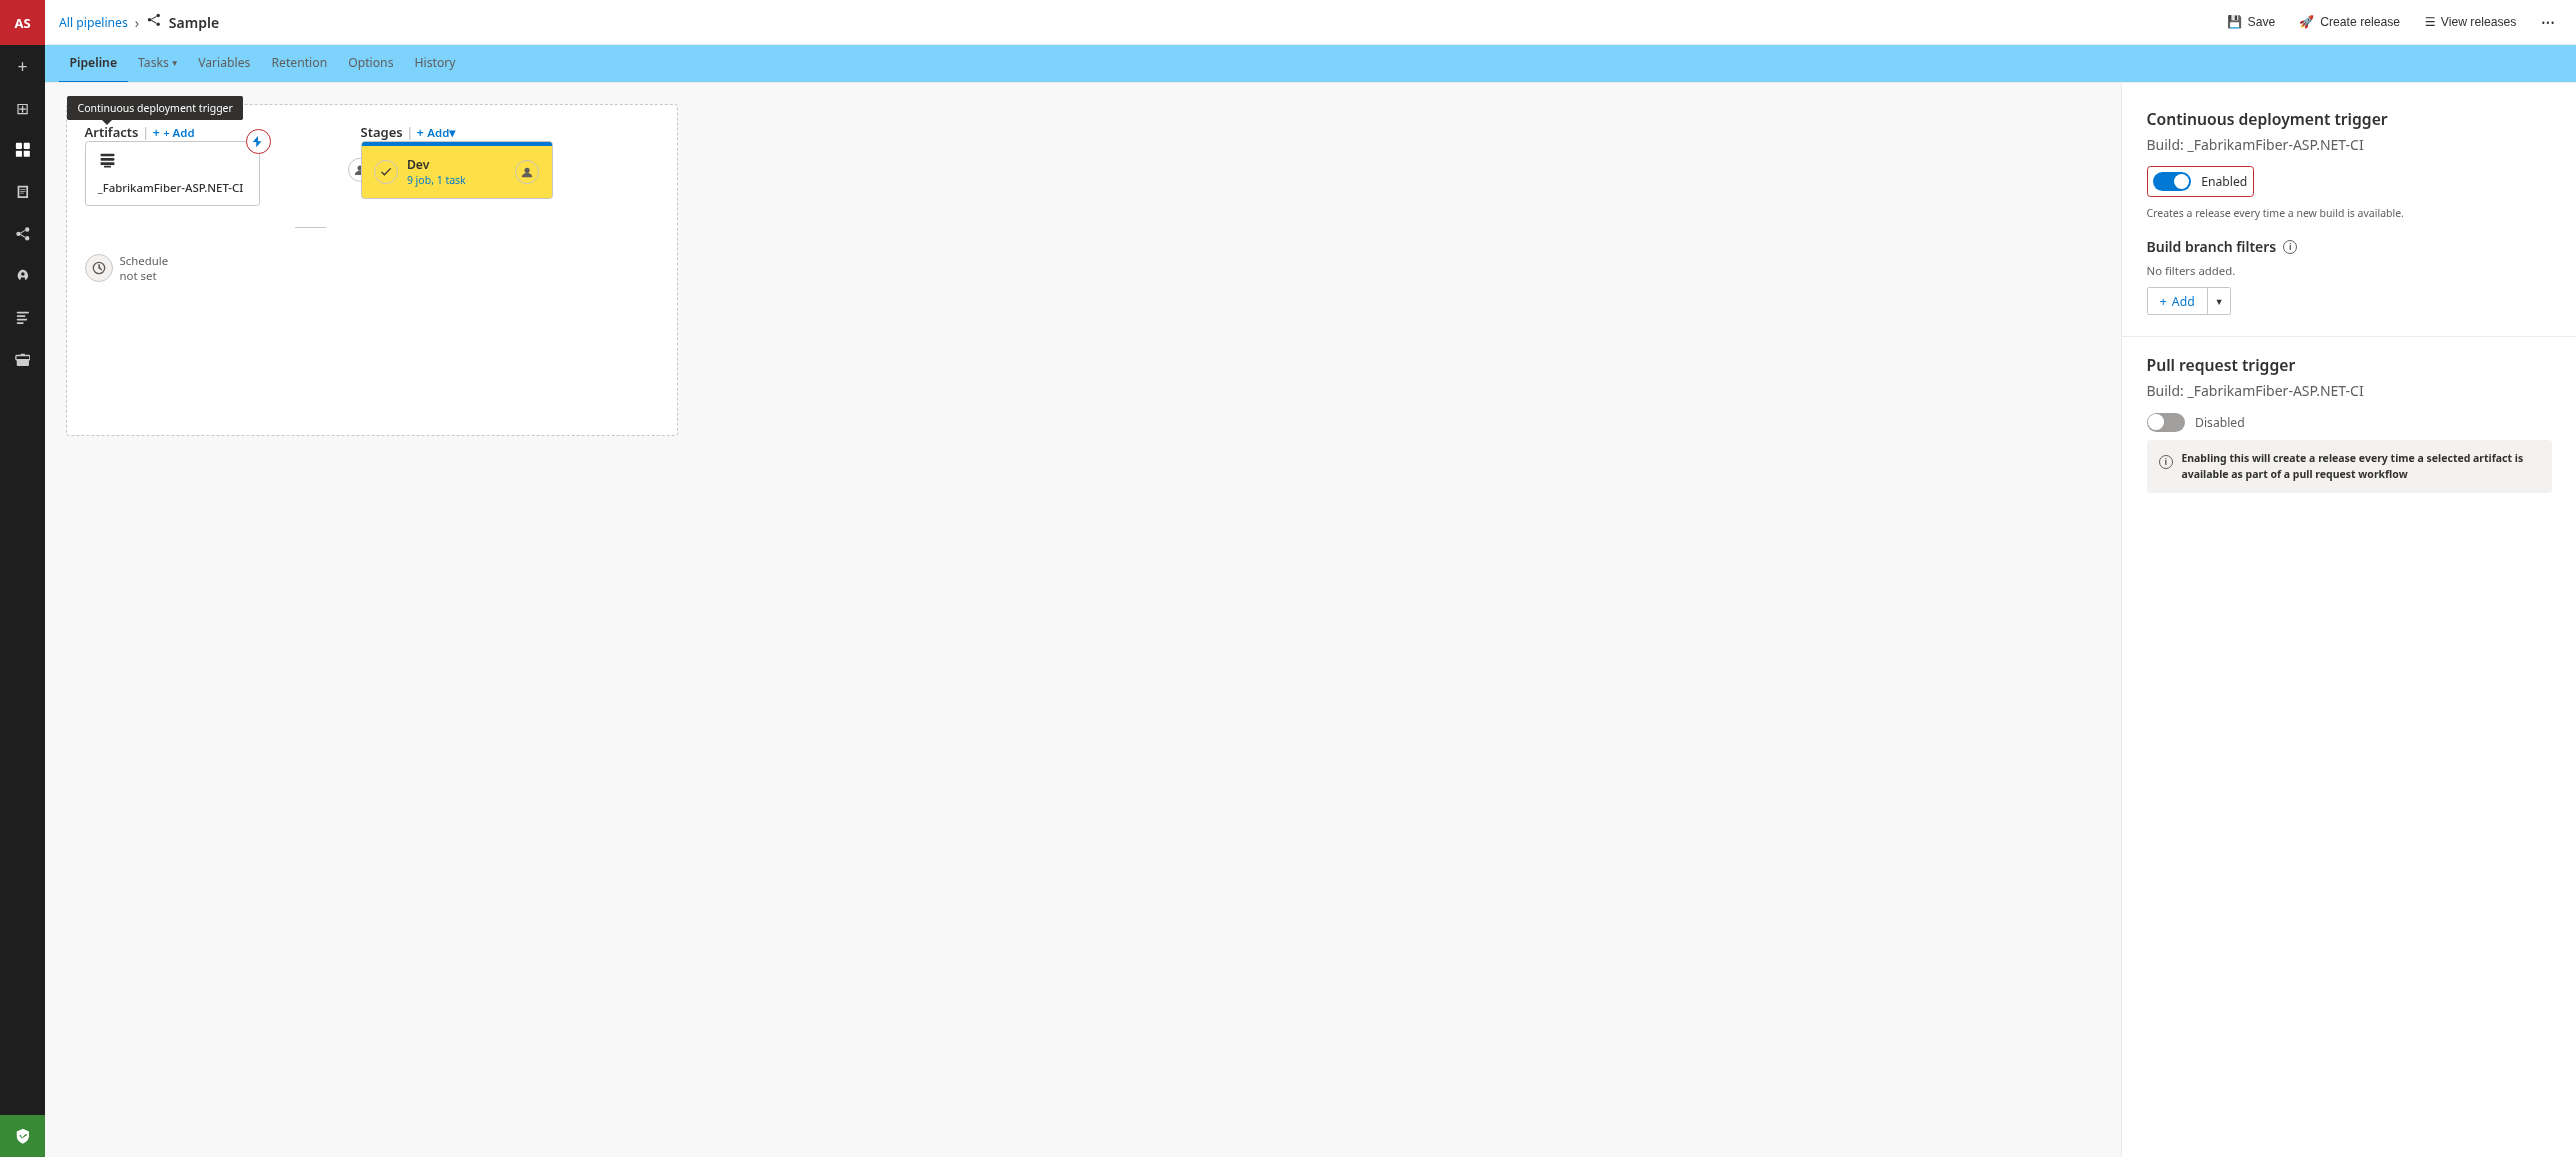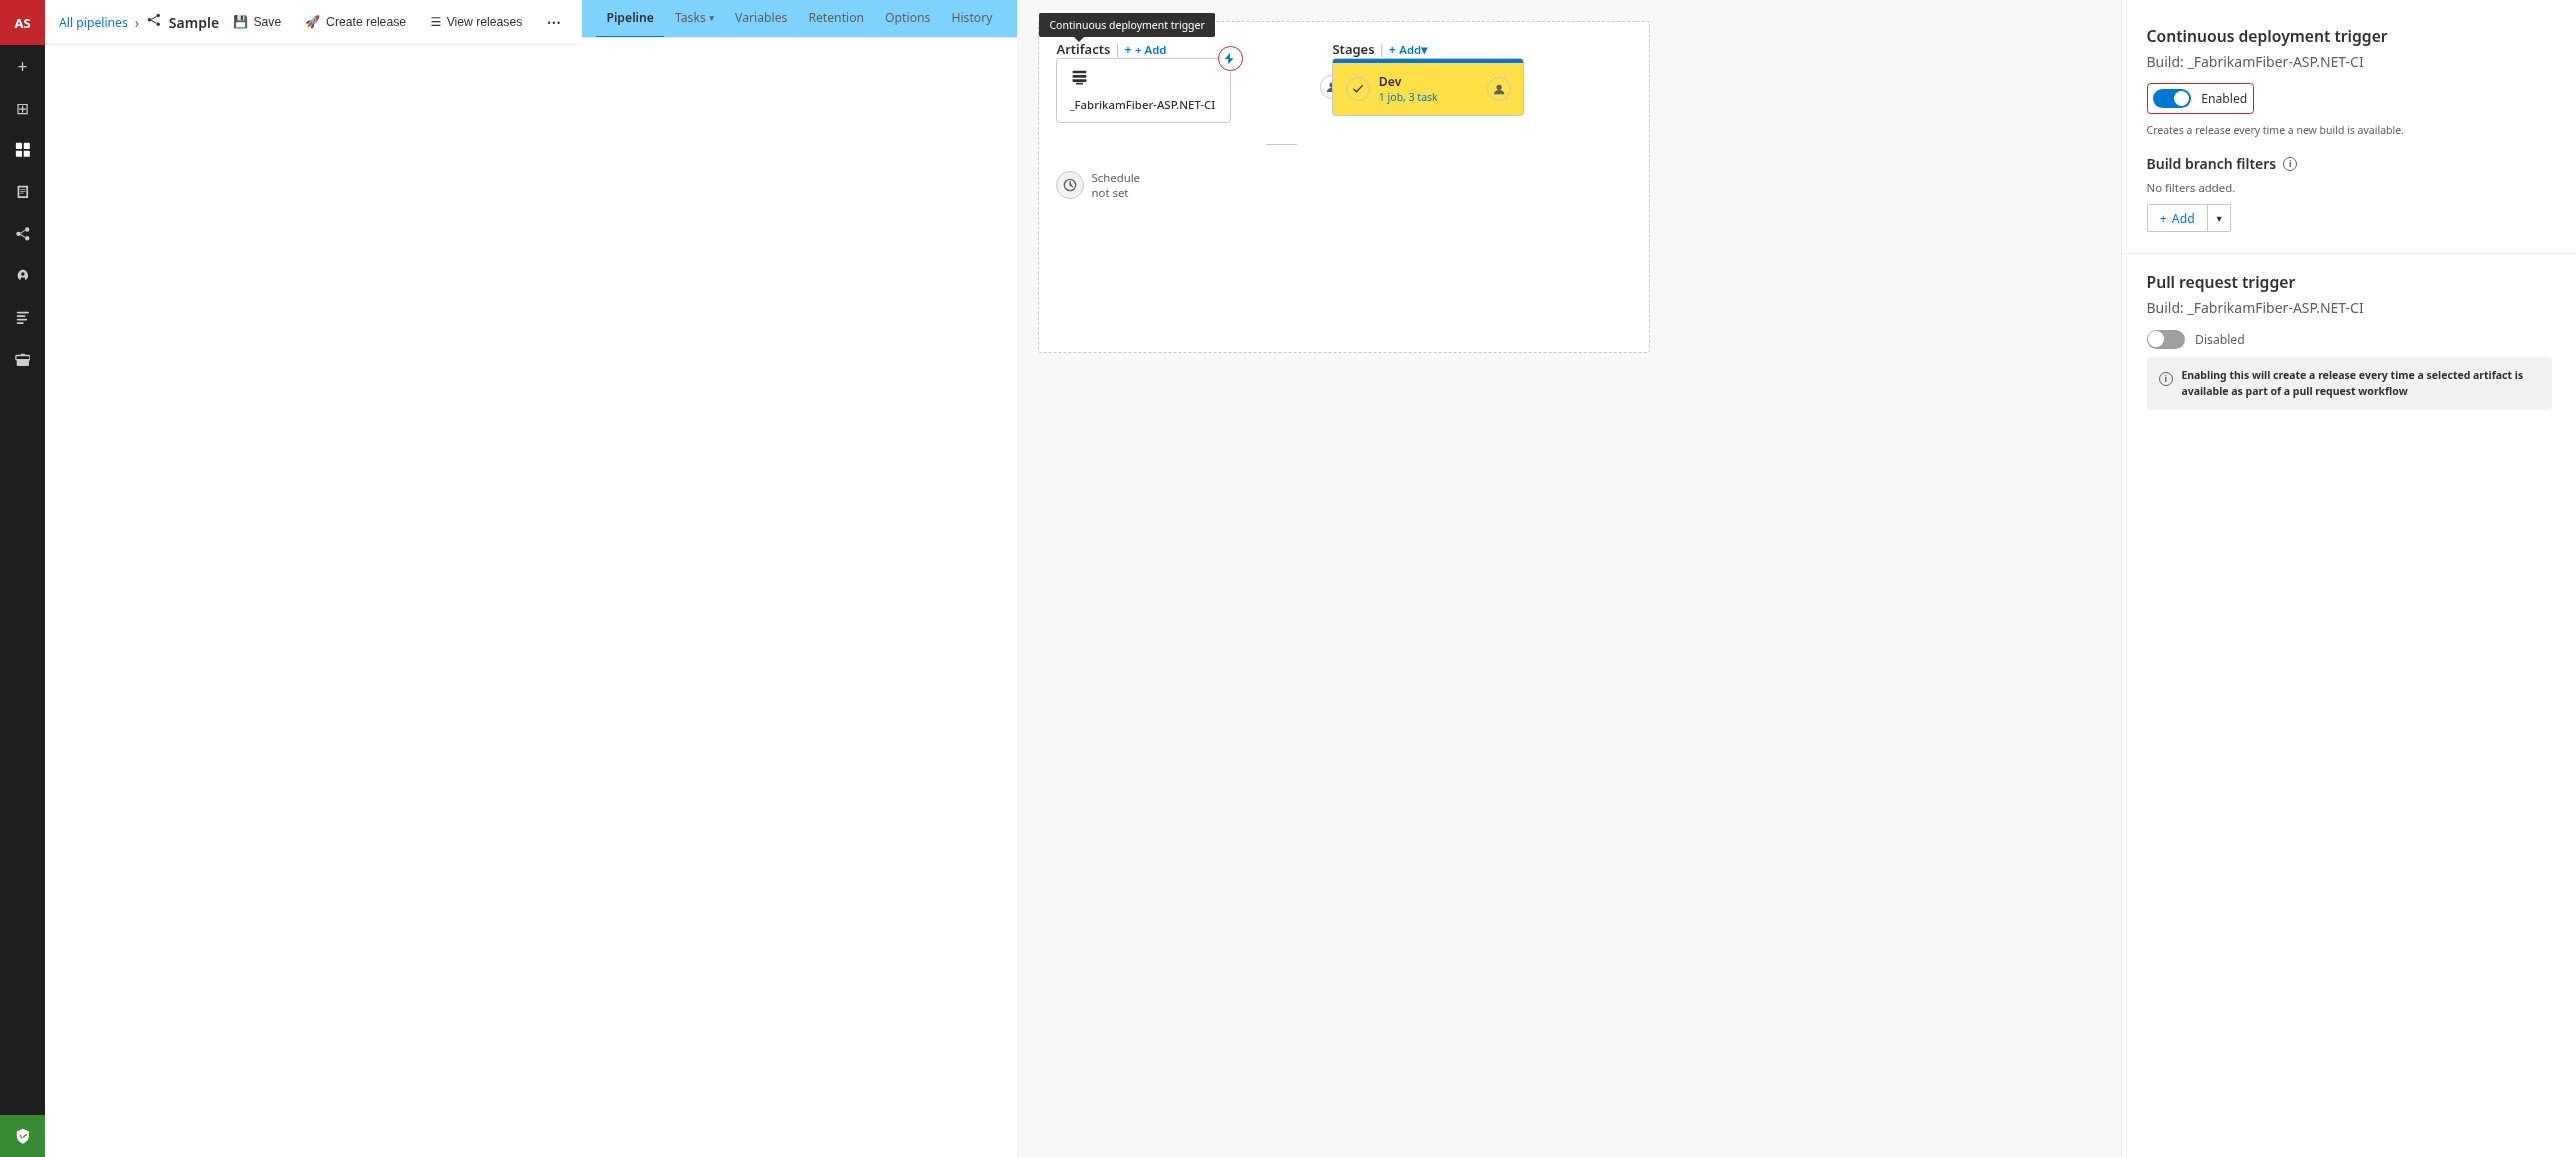--- a/index.html
+++ b/index.html
@@ -57,21 +57,21 @@
       align-items: center;
       justify-content: center;
       color: #cccccc;
       font-size: 17.5px;
     }
 
     
     .main {
       flex: 1;
       display: flex;
-      flex-direction: row;
+      flex-direction: column;
       overflow: hidden;
     }
 
     
     .topbar {
       height: 45px;
       background: #fff;
       border-bottom: 0.9px solid #edebe9;
       display: flex;
       align-items: center;
@@ -661,21 +661,21 @@
             <div class="stage-card">
               <div class="stage-card-top"></div>
               <div class="stage-card-body">
                 <div class="stage-icon">
                   <svg width="12.2" height="12.2" viewBox="0 0 14 14" fill="#323130">
                       <path d="M2 7l3 3 7-7" stroke="#323130" stroke-width="1.5" fill="none" stroke-linecap="round"></path>
                     </svg>
                 </div>
                 <div class="stage-info">
                   <div class="stage-name">Dev</div>
-                  <div class="stage-tasks">1 job, 3 task</div>
+                  <div class="stage-tasks">9 job, 1 task</div>
                 </div>
                 <div class="stage-person">
                   <svg width="12.2" height="12.2" viewBox="0 0 14 14" fill="#605e5c">
                       <circle cx="7" cy="5" r="3"></circle>
                       <path d="M1 13c0-3 2.5-5 6-5s6 2 6 5"></path>
                     </svg>
                 </div>
               </div>
             </div>
           </div>

